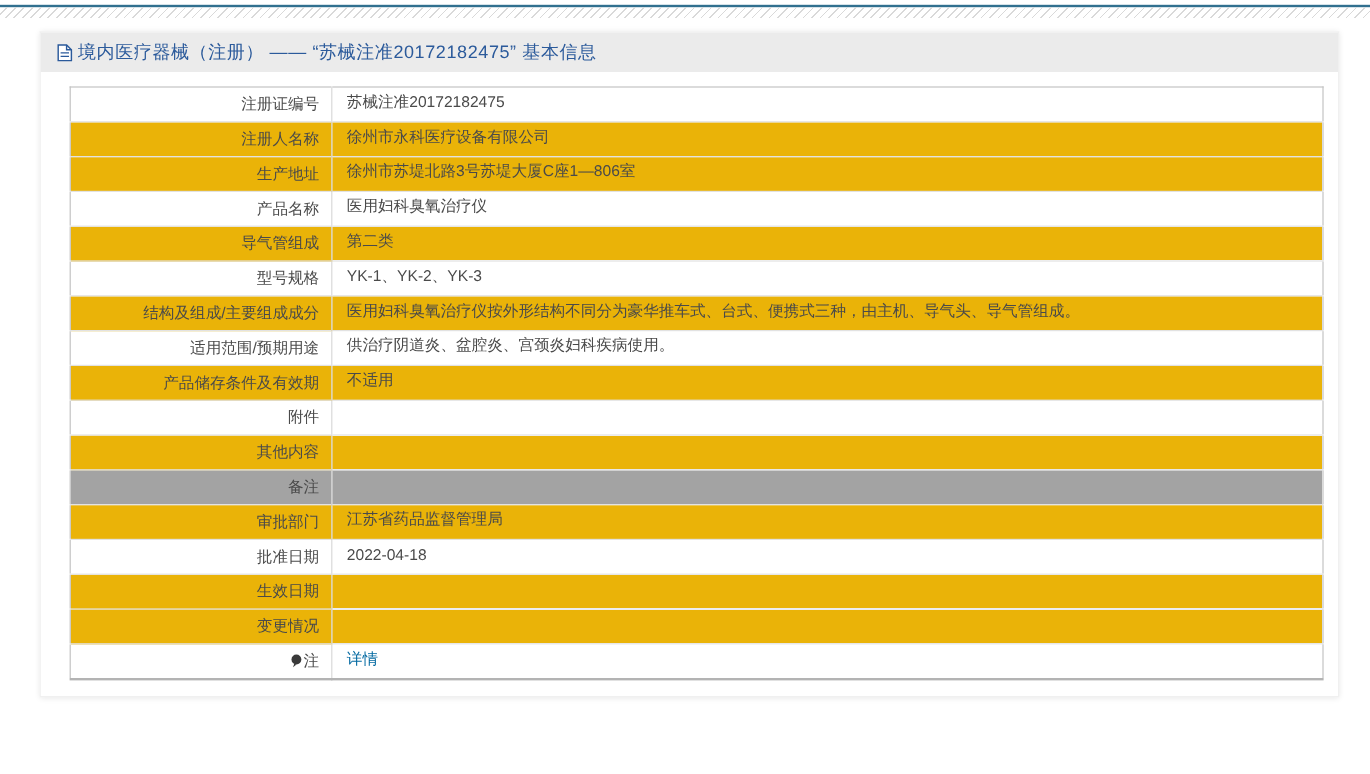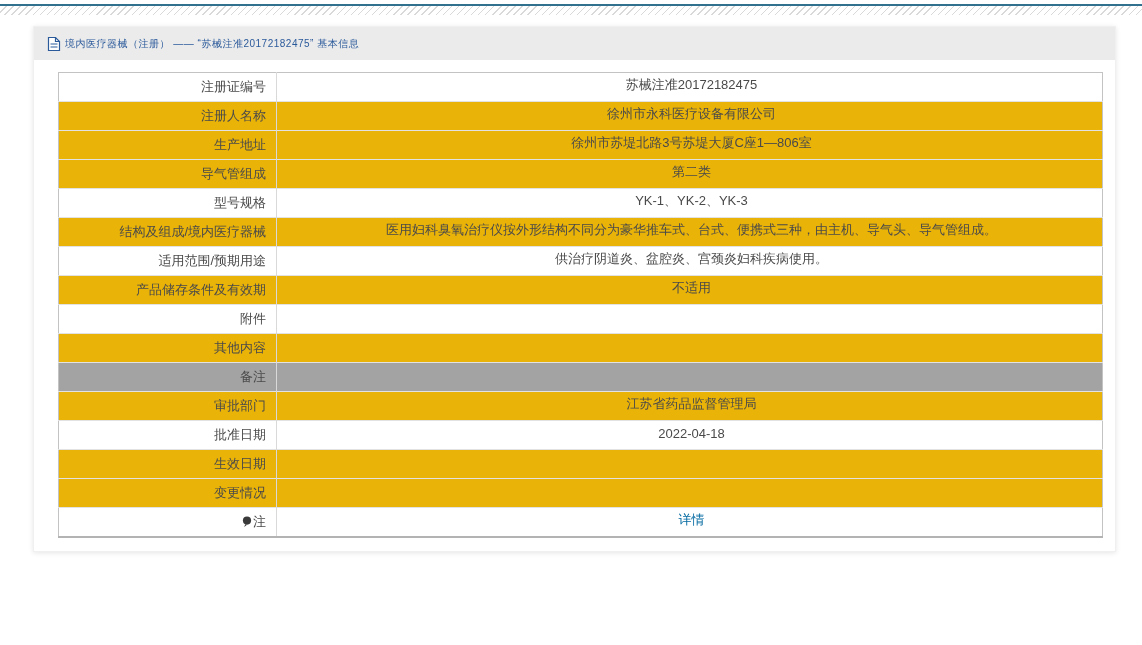--- a/index.html
+++ b/index.html
@@ -30,21 +30,21 @@
     border: 1px solid #f0f0f0;
     box-shadow: 0 1px 5px rgba(0,0,0,0.10);
   }
   .title-bar {
     height: 33px;
     background: #ebebeb;
     display: flex;
     align-items: center;
     padding-left: 13px;
     color: #2b5a9b;
-    font-size: 10px;
+    font-size: 15px;
     letter-spacing: 0.5px;
     white-space: nowrap;
   }
   .doc-icon { display: inline-flex; margin-right: 4px; }
   .info-table {
     border-collapse: collapse;
     margin: 12px 14px 13px 24px;
     width: 1045px;
     table-layout: fixed;
     font-size: 13px;
@@ -61,21 +61,21 @@
     width: 218px;
     font-weight: normal;
     text-align: right;
     padding: 0 10px 0 4px;
     border-right: 1px solid #d9d9d9;
     white-space: nowrap;
     color: #4a4a4a;
   }
   .info-table td {
     padding: 0 8px 4px 12px;
-    text-align: center;
+    text-align: left;
     white-space: nowrap;
     overflow: hidden;
   }
   .info-table a {
     color: #0369a1;
     text-decoration: none;
     cursor: pointer;
   }
   .balloon-icon {
     display: inline-block;
@@ -108,30 +108,34 @@
           <td><span>苏械注准20172182475</span></td>
         </tr>
         <tr class="alt">
           <th><span>注册人名称</span></th>
           <td><span>徐州市永科医疗设备有限公司</span></td>
         </tr>
         <tr class="alt">
           <th><span>生产地址</span></th>
           <td><span>徐州市苏堤北路3号苏堤大厦C座1—806室</span></td>
         </tr>
+        <tr>
+          <th><span>产品名称</span></th>
+          <td><span>医用妇科臭氧治疗仪</span></td>
+        </tr>
         <tr class="alt">
           <th><span>导气管组成</span></th>
           <td><span>第二类</span></td>
         </tr>
         <tr>
           <th><span>型号规格</span></th>
           <td><span>YK-1、YK-2、YK-3</span></td>
         </tr>
         <tr class="alt">
-          <th><span>结构及组成/境内医疗器械</span></th>
+          <th><span>结构及组成/主要组成成分</span></th>
           <td><span>医用妇科臭氧治疗仪按外形结构不同分为豪华推车式、台式、便携式三种，由主机、导气头、导气管组成。</span></td>
         </tr>
         <tr>
           <th><span>适用范围/预期用途</span></th>
           <td><span>供治疗阴道炎、盆腔炎、宫颈炎妇科疾病使用。</span></td>
         </tr>
         <tr class="alt">
           <th><span>产品储存条件及有效期</span></th>
           <td><span>不适用</span></td>
         </tr>

